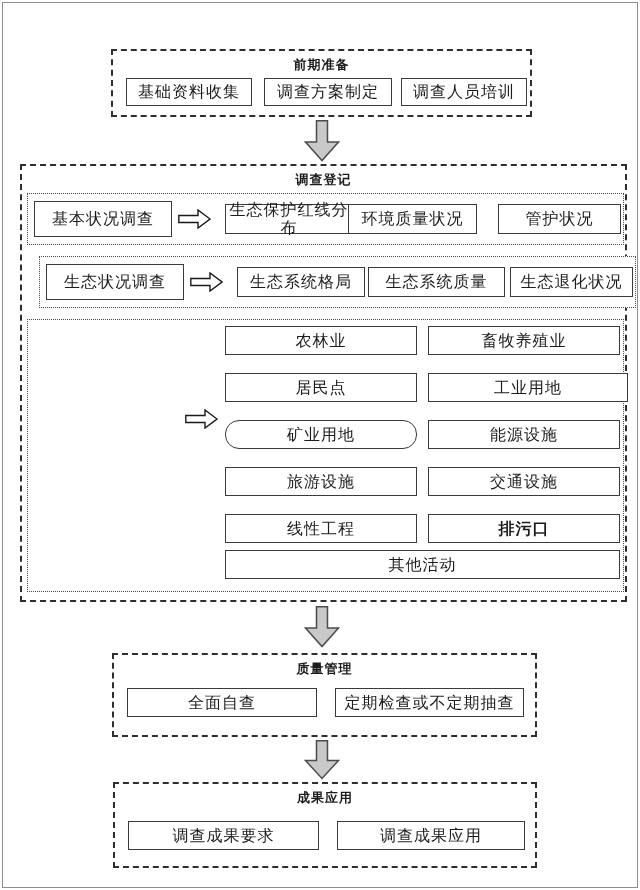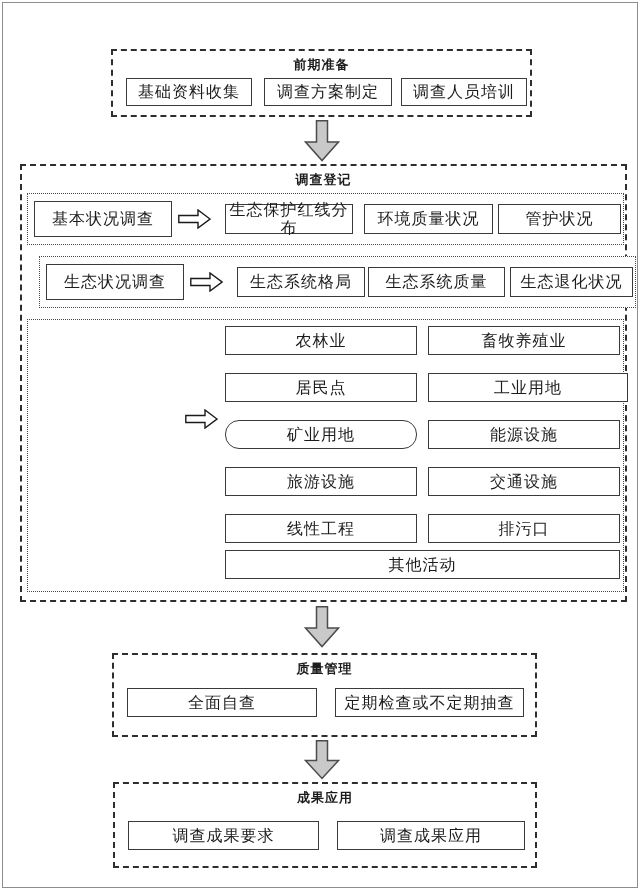--- a/index.html
+++ b/index.html
@@ -46,21 +46,21 @@
     <div class="sec-title">调查登记</div>
 
     <div class="abs sub" style="left:5px;top:27px;width:597px;height:52px;">
       <div class="abs box" style="left:6px;top:7px;width:138px;height:36px;">基本状况调查</div>
       <div class="abs" style="left:150px;top:15px;width:33px;height:20px;">
         <svg class="arrow-svg" width="33" height="20" viewBox="0 0 33 20">
           <polygon points="0.8,6.5 20,6.5 20,1 32,10 20,19 20,13.5 0.8,13.5" fill="#ffffff" stroke="#1a1a1a" stroke-width="1.4"></polygon>
         </svg>
       </div>
       <div class="abs box" style="left:197px;top:10px;width:128px;height:30px;">生态保护红线分布</div>
-      <div class="abs box" style="left:336px;top:10px;width:129px;height:30px;">环境质量状况</div>
+      <div class="abs box" style="left:320px;top:10px;width:129px;height:30px;">环境质量状况</div>
       <div class="abs box" style="left:470px;top:10px;width:123px;height:30px;">管护状况</div>
     </div>
 
     <div class="abs sub" style="left:17px;top:90px;width:597px;height:52px;">
       <div class="abs box" style="left:6px;top:7px;width:138px;height:36px;">生态状况调查</div>
       <div class="abs" style="left:150px;top:15px;width:33px;height:20px;">
         <svg class="arrow-svg" width="33" height="20" viewBox="0 0 33 20">
           <polygon points="0.8,6.5 20,6.5 20,1 32,10 20,19 20,13.5 0.8,13.5" fill="#ffffff" stroke="#1a1a1a" stroke-width="1.4"></polygon>
         </svg>
       </div>
@@ -77,21 +77,21 @@
       </div>
       <div class="abs box" style="left:197px;top:6px;width:192px;height:29px;">农林业</div>
       <div class="abs box" style="left:400px;top:6px;width:192px;height:29px;">畜牧养殖业</div>
       <div class="abs box" style="left:197px;top:53px;width:192px;height:29px;">居民点</div>
       <div class="abs box" style="left:400px;top:53px;width:200px;height:29px;">工业用地</div>
       <div class="abs box" style="left:197px;top:100px;width:192px;height:29px;border-radius:14px;">矿业用地</div>
       <div class="abs box" style="left:400px;top:100px;width:192px;height:29px;">能源设施</div>
       <div class="abs box" style="left:197px;top:147px;width:192px;height:29px;">旅游设施</div>
       <div class="abs box" style="left:400px;top:147px;width:192px;height:29px;">交通设施</div>
       <div class="abs box" style="left:197px;top:194px;width:192px;height:29px;">线性工程</div>
-      <div class="abs box" style="left:400px;top:194px;width:192px;height:29px;">排污口</div>
+      <div class="abs box" style="left:400px;top:194px;width:192px;height:29px;font-weight:bold;">排污口</div>
       <div class="abs box" style="left:197px;top:230px;width:395px;height:29px;">其他活动</div>
     </div>
   </div>
 
   <div class="abs" style="left:304px;top:606px;width:36px;height:42px;">
     <svg class="arrow-svg" width="36" height="42" viewBox="0 0 36 42">
       <polygon points="12.5,0.8 23.5,0.8 23.5,22 34.5,22 18,40.5 1.5,22 12.5,22" fill="#c9c9c9" stroke="#4c4c4c" stroke-width="1.5" stroke-linejoin="miter"></polygon>
     </svg>
   </div>
 

